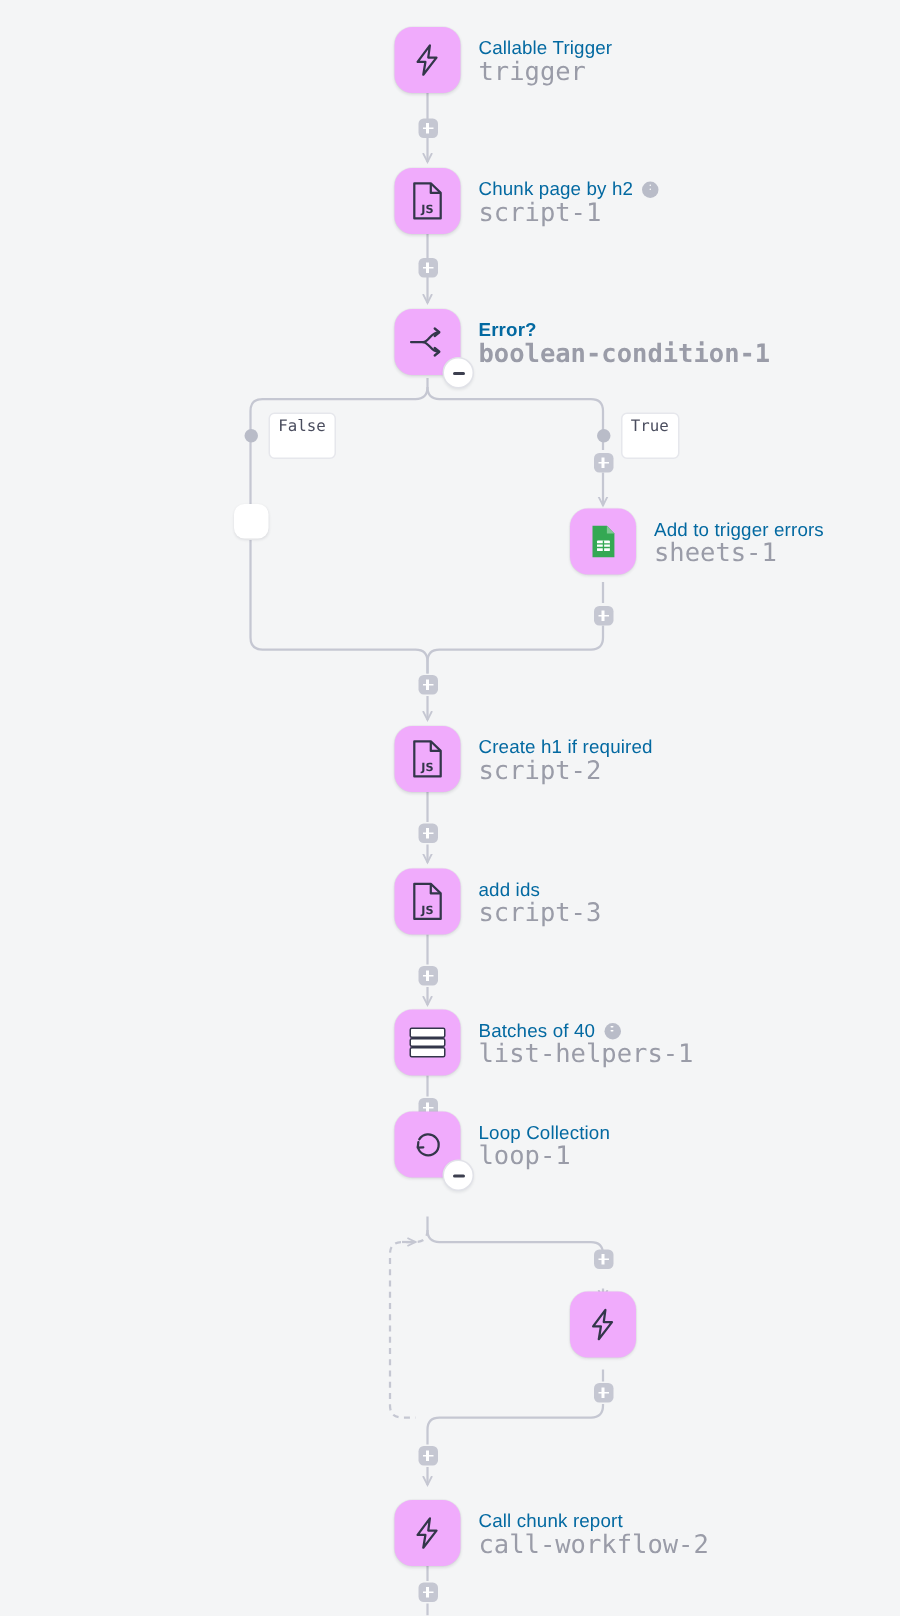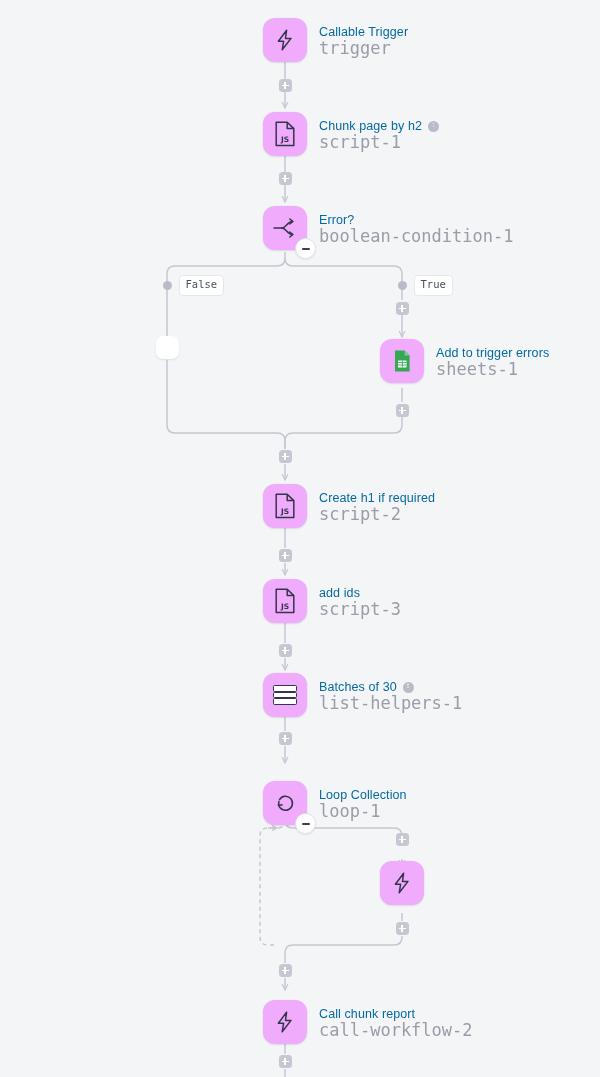--- a/index.html
+++ b/index.html
@@ -145,21 +145,21 @@
     width: 9px;
     height: 9px;
     border-radius: 50%;
     background: #b9bcc8;
     flex: none;
   }
   .branch-pill {
     background: #ffffff;
     border: 1px solid #e6e7ec;
     border-radius: 4px;
-    padding: 1px 6px 4px;
+    padding: 1px 6px 14px;
     font-family: "DejaVu Sans Mono", monospace;
     font-size: 10.5px;
     color: #4a4d5e;
     line-height: 14px;
   }
 
   
   .empty-box {
     position: absolute;
     width: 23px;
@@ -288,21 +288,21 @@
     </div>
     <div class="node-labels">
       <div class="node-title">
         <span>Chunk page by h2</span>
         <span class="info-icon"></span>
       </div>
       <div class="node-sub">script-1</div>
     </div>
   </div>
 
-  <div class="node" style="left:263px; top:206px;">
+  <div class="node" style="left:263px; top:206px;font-weight:bold;">
     <div class="node-box">
       <svg class="glyph" width="26" height="22" viewBox="0 0 26 22">
         <path d="M2 11 H10" fill="none" stroke="#33364a" stroke-width="1.5" stroke-linecap="round"></path>
         <path d="M10 11 C14 11, 15 4.5, 20.5 4.5" fill="none" stroke="#33364a" stroke-width="1.5" stroke-linecap="round"></path>
         <path d="M10 11 C14 11, 15 17.5, 20.5 17.5" fill="none" stroke="#33364a" stroke-width="1.5" stroke-linecap="round"></path>
         <path d="M17.8 2 L20.9 4.5 L17.8 7" fill="none" stroke="#33364a" stroke-width="1.5" stroke-linecap="round" stroke-linejoin="round"></path>
         <path d="M17.8 15 L20.9 17.5 L17.8 20" fill="none" stroke="#33364a" stroke-width="1.5" stroke-linecap="round" stroke-linejoin="round"></path>
       </svg>
       <div class="collapse-badge">
         <span></span>
@@ -372,28 +372,28 @@
   <div class="node" style="left:263px; top:673px;">
     <div class="node-box">
       <div class="list-icon">
         <i></i>
           <i></i>
           <i></i>
       </div>
     </div>
     <div class="node-labels">
       <div class="node-title">
-        <span>Batches of 30</span>
+        <span>Batches of 40</span>
         <span class="info-icon"></span>
       </div>
       <div class="node-sub">list-helpers-1</div>
     </div>
   </div>
 
-  <div class="node" style="left:263px; top:781px;">
+  <div class="node" style="left:263px; top:741px;">
     <div class="node-box">
       <svg class="glyph" width="24" height="24" viewBox="0 0 24 24">
         <path d="M6.5 8.6 A7 7 0 1 1 5.6 13.6" fill="none" stroke="#33364a" stroke-width="1.5" stroke-linecap="round"></path>
         <path d="M9.2 13.9 L5.5 14.1 L5.9 10.4" fill="none" stroke="#33364a" stroke-width="1.5" stroke-linecap="round" stroke-linejoin="round"></path>
       </svg>
       <div class="collapse-badge">
         <span></span>
       </div>
     </div>
     <div class="node-labels">

